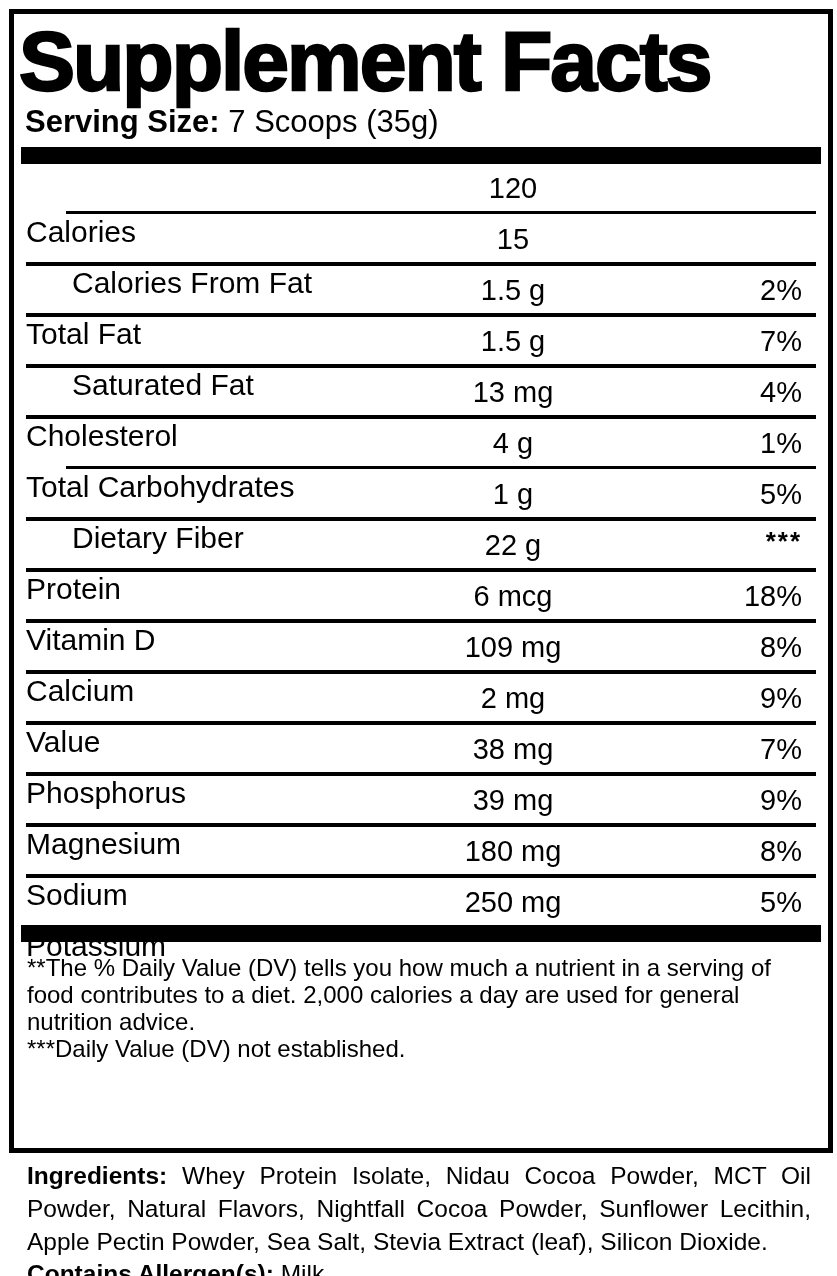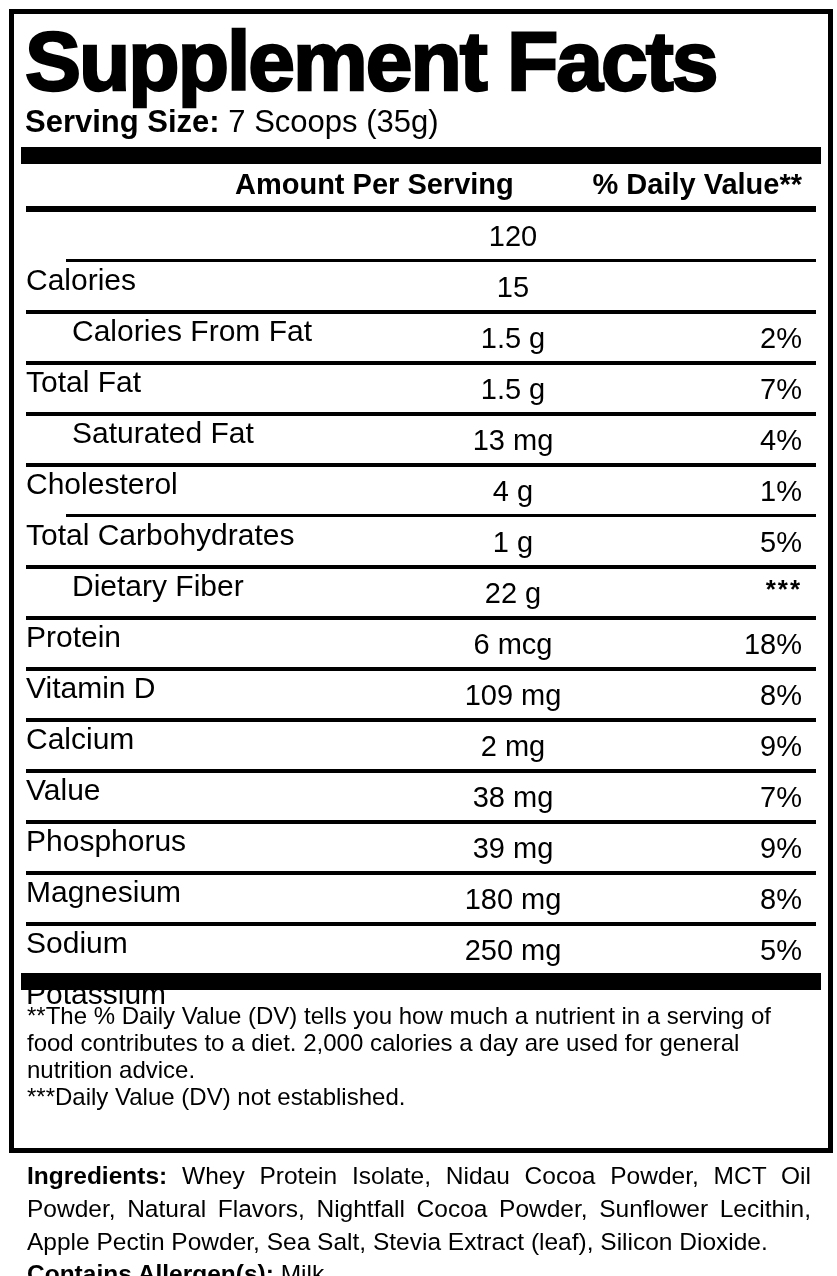--- a/index.html
+++ b/index.html
@@ -14,21 +14,21 @@
   
   .box {
     margin: 9px 4px 0 9px;
     border: 5px solid #000;
     height: 1144px;
     background: #fff;
     overflow: hidden;
   }
 
   .title {
-    margin: 4px 10px 0 11px;
+    margin: 4px 10px 0 5px;
     font-size: 84px;
     line-height: 86px;
     font-weight: bold;
     letter-spacing: -2px;
     -webkit-text-stroke: 2.4px #000;
     white-space: nowrap;
   }
 
   .serv-line {
     margin: 0 13px 0 11px;
@@ -129,24 +129,20 @@
   <div class="box">
 
     <div class="title">Supplement Facts</div>
 
 
     <div class="serv-line"><span class="lbl">Serving Size:</span> <span>7 Scoops (35g)</span></div>
 
     <div class="bar bar-top"></div>
 
     <div class="table">
-      <div class="head-row">
-        <span class="head-amount">Amount Per Serving</span>
-        <span class="head-dv">% Daily Value**</span>
-      </div>
       <div id="rows">
   <div class="row">
     <span class="cell-name">Calories</span>
     <span class="cell-amount">120</span>
     <span class="cell-dv"></span>
   </div>
 
   <div class="row indent sub-divider">
     <span class="cell-name">Calories From Fat</span>
     <span class="cell-amount">15</span>

